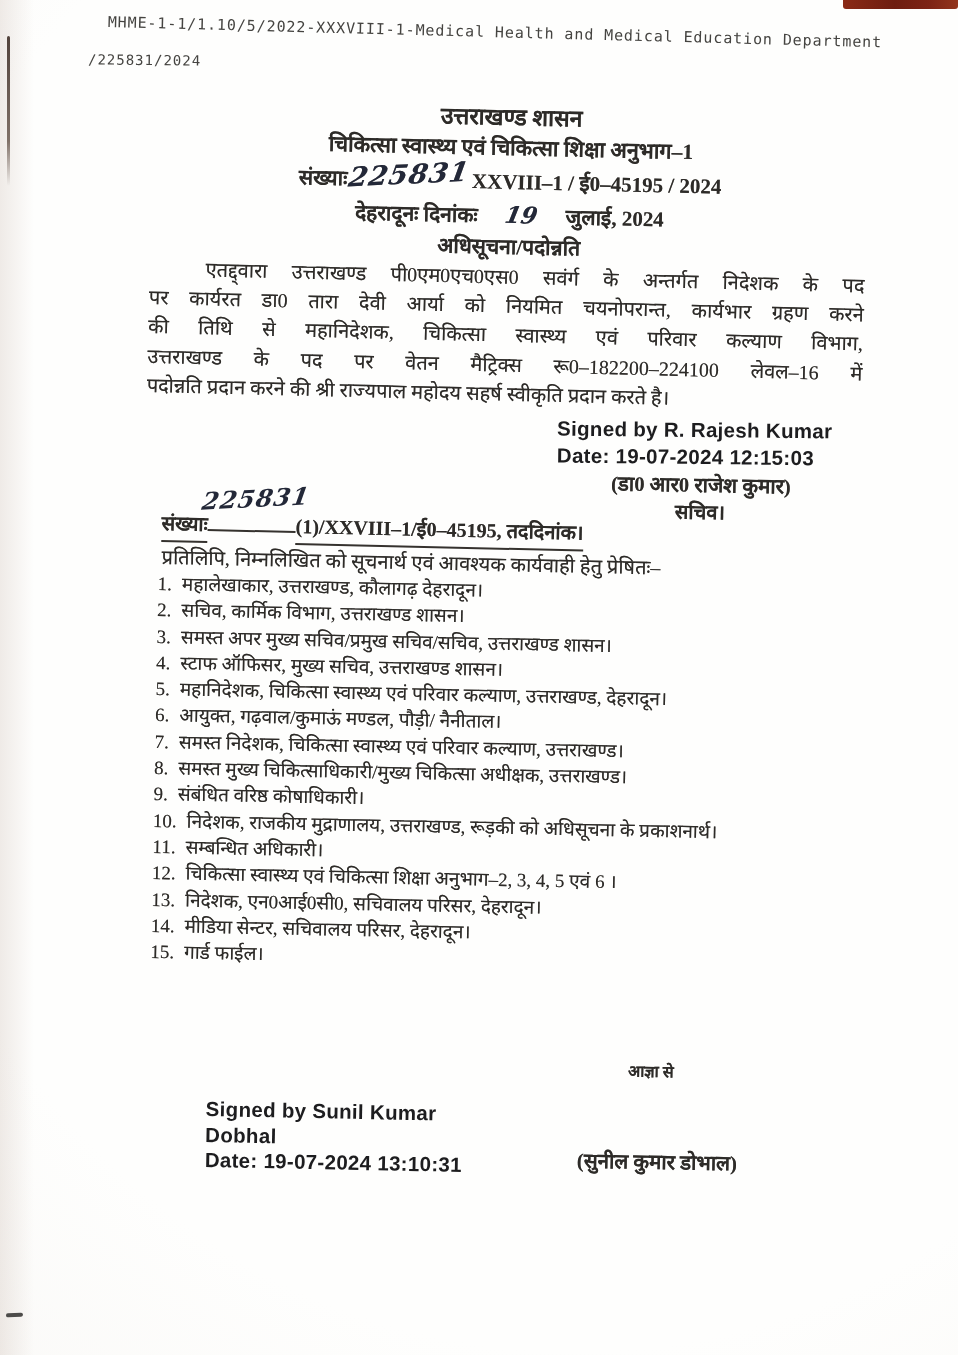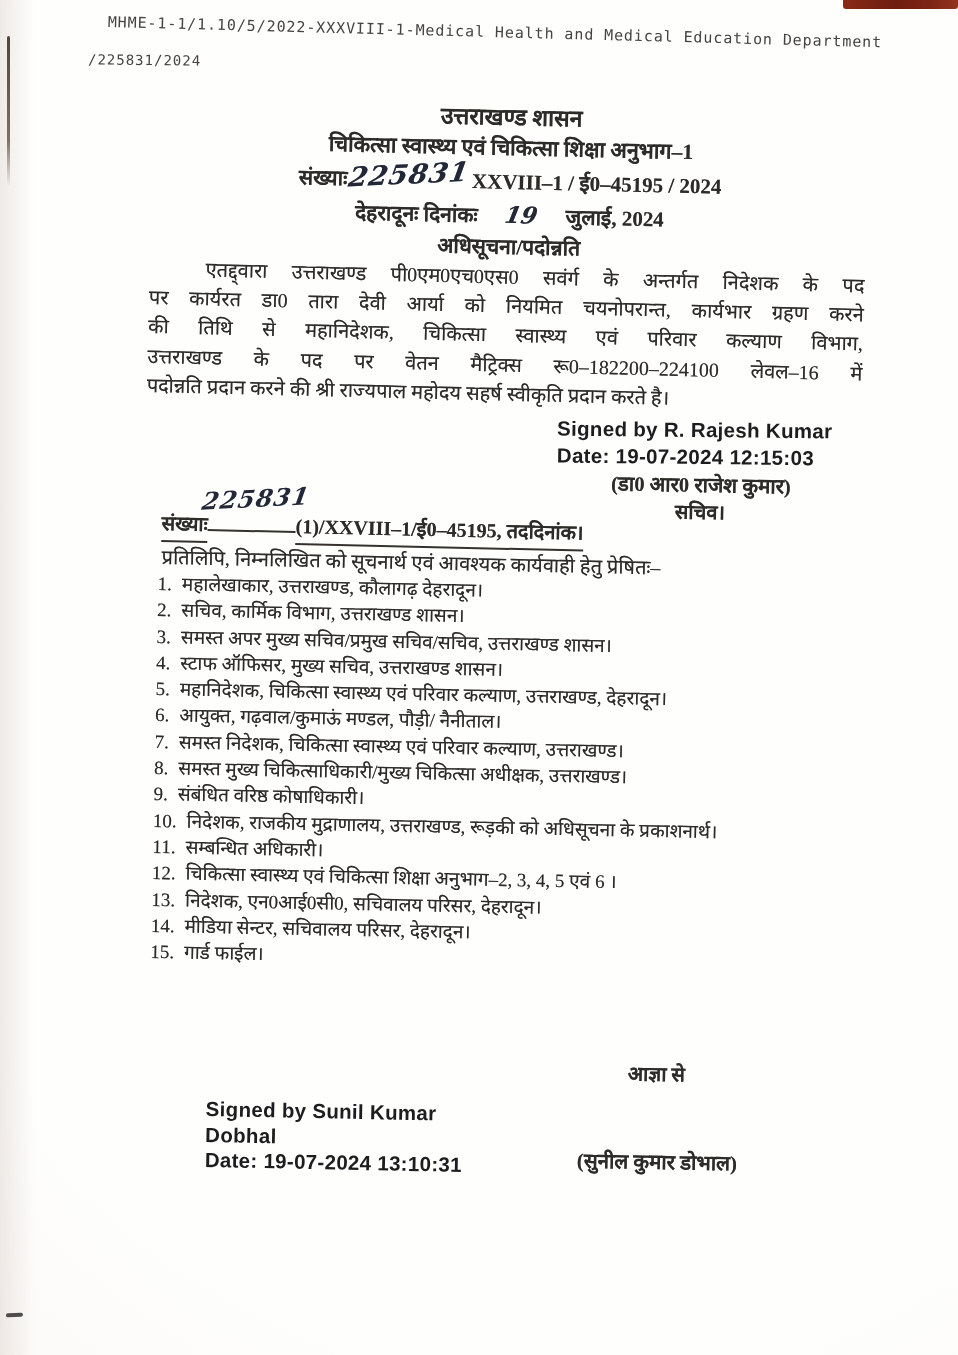--- a/index.html
+++ b/index.html
@@ -49,21 +49,21 @@
   .hw-copy-number{position:absolute;left:203px;top:484px;font-size:24px;letter-spacing:1px;transform:skewX(-12deg) rotate(-3deg);}
   .copy-number-line{position:absolute;left:162px;top:509px;font-size:20px;font-weight:600;transform:rotate(1.3deg);transform-origin:left top;}
   .copy-number-line .u{display:inline-block;border-bottom:2px solid #35322e;padding-bottom:4px;}
   .copy-number-line .gap{display:inline-block;width:88px;border-bottom:2px solid #35322e;padding-bottom:4px;}
   .copy-intro{position:absolute;left:162px;top:543px;width:724px;font-size:20px;font-weight:500;transform:rotate(1.2deg);transform-origin:left top;}
 
   .list{position:absolute;left:158px;top:571px;width:712px;font-size:19px;line-height:26.3px;font-weight:500;
     transform:rotate(1.15deg);transform-origin:left top;}
   .item .num{display:inline-block;margin-right:10px;}
 
-  .by-order{position:absolute;left:628px;top:1060px;font-size:20px;font-weight:600;transform:rotate(1deg);}
+  .by-order{position:absolute;left:628px;top:1060px;font-size:16px;font-weight:600;transform:rotate(1deg);}
 
   .stamp2{position:absolute;left:206px;top:1096px;font-size:20.5px;line-height:25.5px;transform:rotate(1.1deg);transform-origin:left top;}
   .sig-name2{position:absolute;left:577px;top:1147px;font-size:20.5px;font-weight:600;transform:rotate(1deg);}
 
   .camscanner{position:absolute;left:620px;top:1324px;font-family:"DejaVu Sans","Liberation Sans",sans-serif;
     font-weight:700;font-size:19px;color:#303030;letter-spacing:.2px;margin-top:48px;}
 </style>
 </head>
 <body>
 

